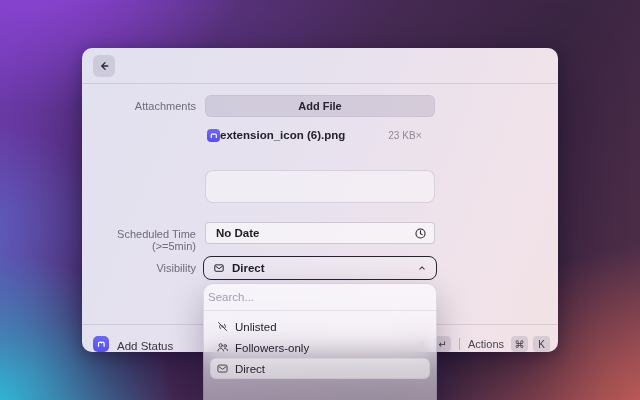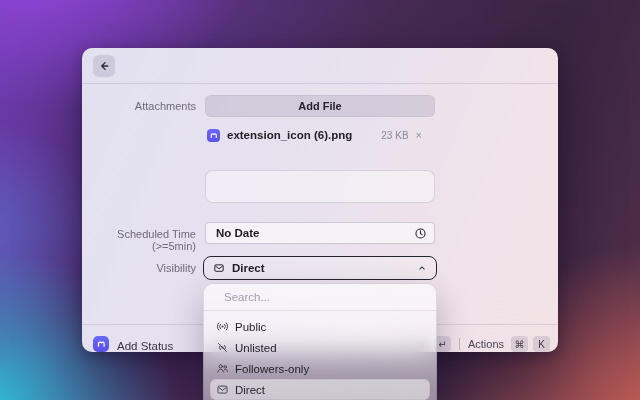--- a/index.html
+++ b/index.html
@@ -43,21 +43,21 @@
   .ctl { position:absolute; left:123px; width:230px; }
 
   .addfile-btn {
     top:47px; height:22px; border-radius:6px;
     background:rgba(72,62,96,.13); border:1px solid rgba(72,62,96,.07);
     display:flex; align-items:center; justify-content:center;
     font-size:11px; font-weight:700; color:#26232e; cursor:pointer;
   }
   .file-row {
     position:absolute; left:125px; top:76px; width:228px; height:22px;
-    display:flex; align-items:center; gap:7px; padding-right:13px;
+    display:flex; align-items:center; padding-right:13px;
   }
   .file-ico {
     width:13px; height:13px; border-radius:4px; flex:0 0 13px;
     background:linear-gradient(180deg,#6b68f6,#5a50e8);
     display:flex; align-items:center; justify-content:center;
   }
   .file-name { font-size:11.5px; font-weight:600; color:#232029; }
   .file-size { margin-left:auto; font-size:10px; color:#8d8798; }
   .file-remove { font-size:11px; color:#938d9e; cursor:pointer; line-height:1; }
 
@@ -112,21 +112,21 @@
     background:linear-gradient(180deg, rgba(250,248,252,.82), rgba(250,246,250,.42));
     backdrop-filter: blur(14px) saturate(1.1);
     -webkit-backdrop-filter: blur(14px) saturate(1.1);
     border:1px solid rgba(55,45,80,.14);
     box-shadow:0 14px 34px rgba(25,15,45,.28);
     overflow:hidden;
   }
   .dd-search {
     width:100%; height:27px; border:none; outline:none; background:transparent;
     border-bottom:1px solid rgba(55,45,80,.1);
-    padding:0 20px; font:11.5px "Liberation Sans",sans-serif; color:#3a3642;
+    padding:0 4px; font:11.5px "Liberation Sans",sans-serif; color:#3a3642;
   }
   .dd-search::placeholder { color:#a29cae; }
   .dd-list { padding:5px 6px; }
   .dd-item {
     height:21px; display:flex; align-items:center; gap:6px;
     padding:0 6px; border-radius:6px; cursor:pointer;
     font-size:11.5px; font-weight:500; color:#26232d;
   }
   .dd-item.selected { background:rgba(255,255,255,.5); box-shadow:inset 0 0 0 1px rgba(120,110,140,.12); }
   .dd-item .ico { display:flex; width:13px; justify-content:center; color:#45414d; }
@@ -212,29 +212,20 @@
         <span class="keycap">⌘</span>
         <span class="keycap">K</span>
       </div>
     </div>
   </div>
 
   <div class="dropdown">
     <input class="dd-search" placeholder="Search..." style="">
     <div class="dd-list">
 
-      <div class="dd-item">
-        <span class="ico">
-          <svg width="13" height="13" viewBox="0 0 16 16" fill="none" stroke="#45414d" stroke-width="1.2" stroke-linecap="round">
-              <circle cx="8" cy="8" r="1.3" fill="#45414d" stroke="none"></circle>
-              <path d="M5.4 5.4a3.7 3.7 0 0 0 0 5.2M10.6 5.4a3.7 3.7 0 0 1 0 5.2M3.4 3.6a6.3 6.3 0 0 0 0 8.8M12.6 3.6a6.3 6.3 0 0 1 0 8.8"></path>
-            </svg>
-        </span>
-        <span>Public</span>
-      </div>
 
       <div class="dd-item">
         <span class="ico">
           <svg width="13" height="13" viewBox="0 0 16 16" fill="none" stroke="#45414d" stroke-width="1.2" stroke-linecap="round">
               <circle cx="8" cy="8" r="1.3" fill="#45414d" stroke="none"></circle>
               <path d="M5.4 5.4a3.7 3.7 0 0 0 0 5.2M10.6 5.4a3.7 3.7 0 0 1 0 5.2M3 3l10 10"></path>
             </svg>
         </span>
         <span>Unlisted</span>
       </div>

